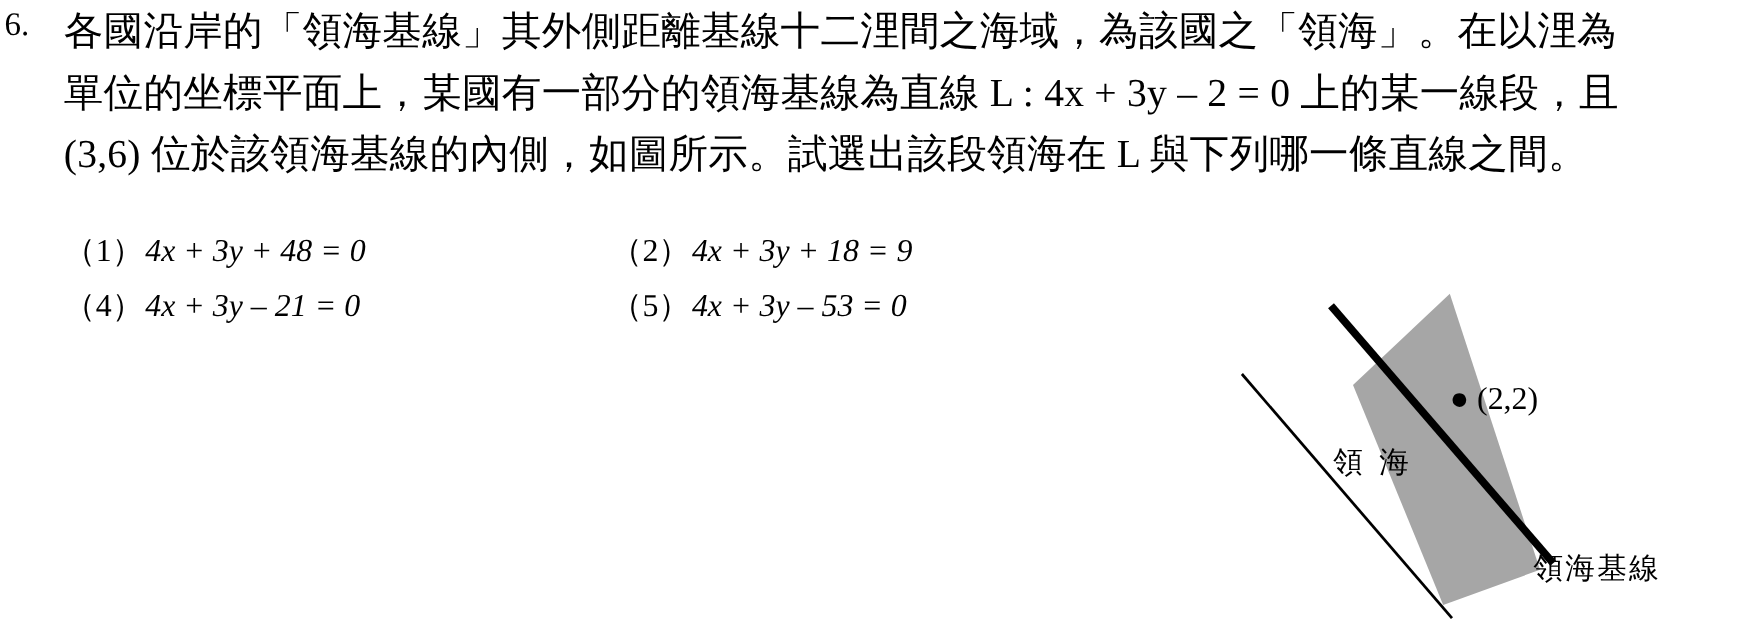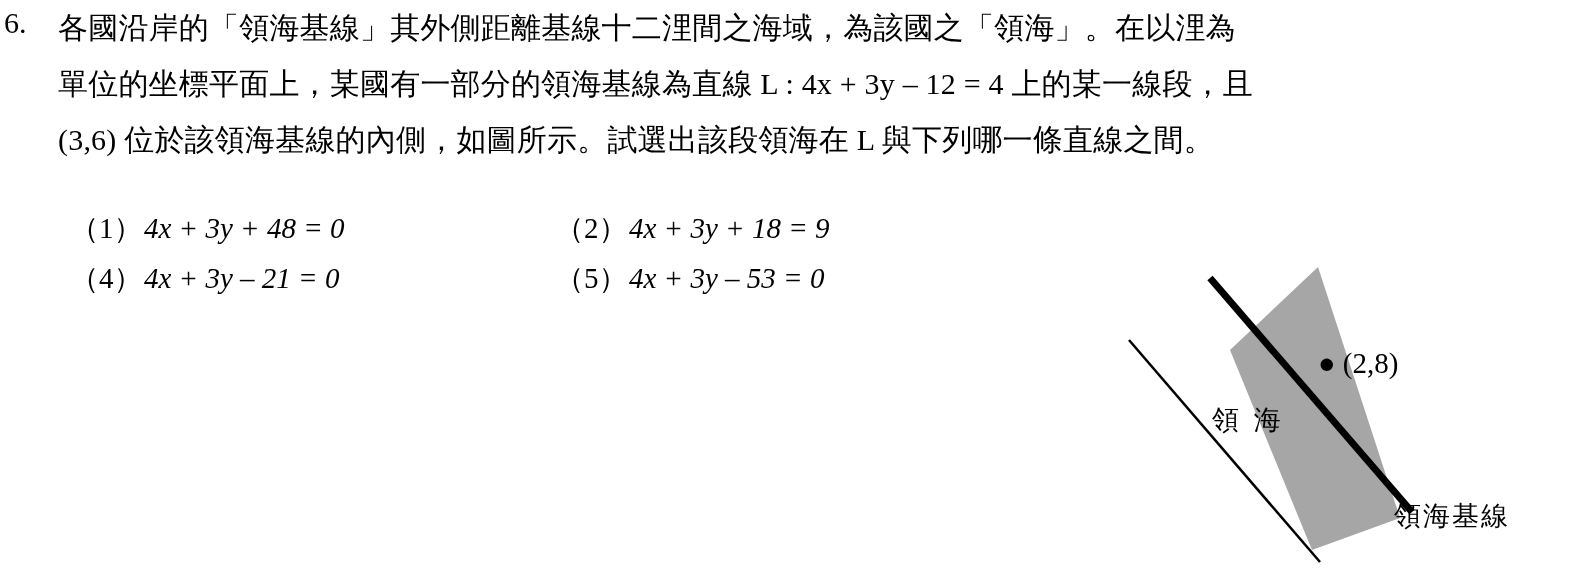--- a/index.html
+++ b/index.html
@@ -39,21 +39,21 @@
   }
 
   .q-body {
     position: absolute;
     left: 58px;
     top: 0px;
     width: 1516px;
   }
 
   .q-line {
-    font-size: 30px;
+    font-size: 36px;
     line-height: 56px;
     letter-spacing: 0.2px;
     white-space: nowrap;
     font-family: "Liberation Serif", "DejaVu Serif", serif;
   }
 
   .mathi {
     font-style: italic;
     font-family: "Liberation Serif", "DejaVu Serif", serif;
   }
@@ -72,21 +72,21 @@
   .opt {
     position: absolute;
     font-size: 29px;
     line-height: 40px;
     white-space: nowrap;
   }
   .opt .lbl {
     display: inline-block;
     width: 74px;
   }
-  .opt-col1 { left: 12px; }
+  .opt-col1 { left: 0px; }
   .opt-col2 { left: 497px; }
   .opt-col3 { left: 985px; }
 
   
   .figure {
     position: absolute;
     left: 1100px;
     top: 250px;
     width: 482px;
     height: 324px;
@@ -118,21 +118,21 @@
 </style>
 </head>
 <body>
 
 <div class="page">
 
   <div class="question">
     <div class="q-number">6.</div>
     <div class="q-body">
       <div class="q-line">各國沿岸的「領海基線」其外側距離基線十二浬間之海域，為該國之「領海」。在以浬為</div>
-      <div class="q-line">單位的坐標平面上，某國有一部分的領海基線為直線 L : 4x + 3y – 12 = 4 上的某一線段，且</div>
+      <div class="q-line">單位的坐標平面上，某國有一部分的領海基線為直線 L : 4x + 3y – 2 = 0 上的某一線段，且</div>
       <div class="q-line">(3,6) 位於該領海基線的內側，如圖所示。試選出該段領海在 L 與下列哪一條直線之間。</div>
     </div>
   </div>
 
   <div class="options">
     <div class="opt-row">
       <div class="opt opt-col1">
         <span class="lbl">（1）</span><span class="mathi">4x + 3y + 48 = 0</span>
       </div>
       <div class="opt opt-col2">
@@ -151,18 +151,18 @@
 
   <div class="figure">
     <svg width="482" height="324" viewBox="0 0 482 324">
 
       <polygon points="130,100 218,17 300,268 212,300" fill="#a6a6a6" stroke="none"></polygon>
 
       <line x1="110" y1="28" x2="312" y2="262" stroke="#000000" stroke-width="7" stroke-linecap="butt"></line>
 
       <line x1="29" y1="90" x2="220" y2="312" stroke="#000000" stroke-width="2.5" stroke-linecap="butt"></line>
     </svg>
-    <div class="fig-label lbl-point">● (2,8)</div>
+    <div class="fig-label lbl-point">● (2,2)</div>
     <div class="fig-label lbl-sea">領 海</div>
     <div class="fig-label lbl-baseline">領海基線</div>
   </div>
 
 </div>
 
 </body></html>

